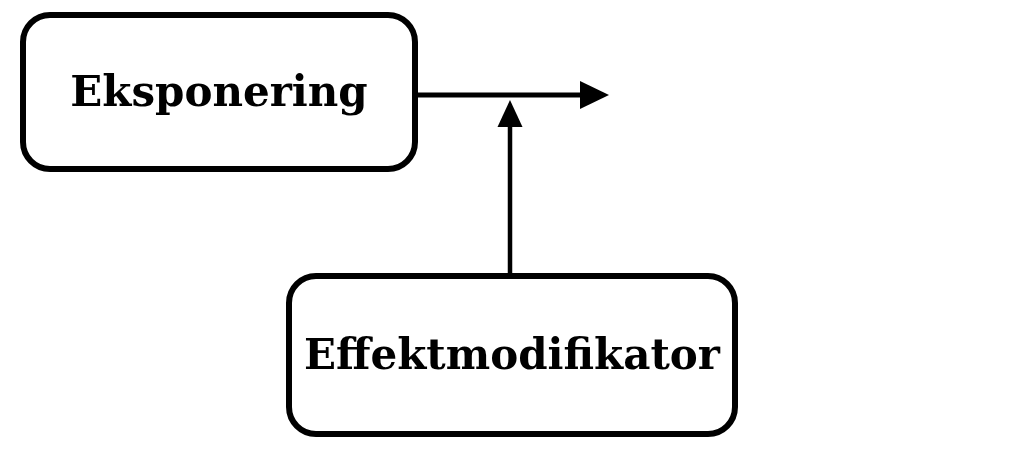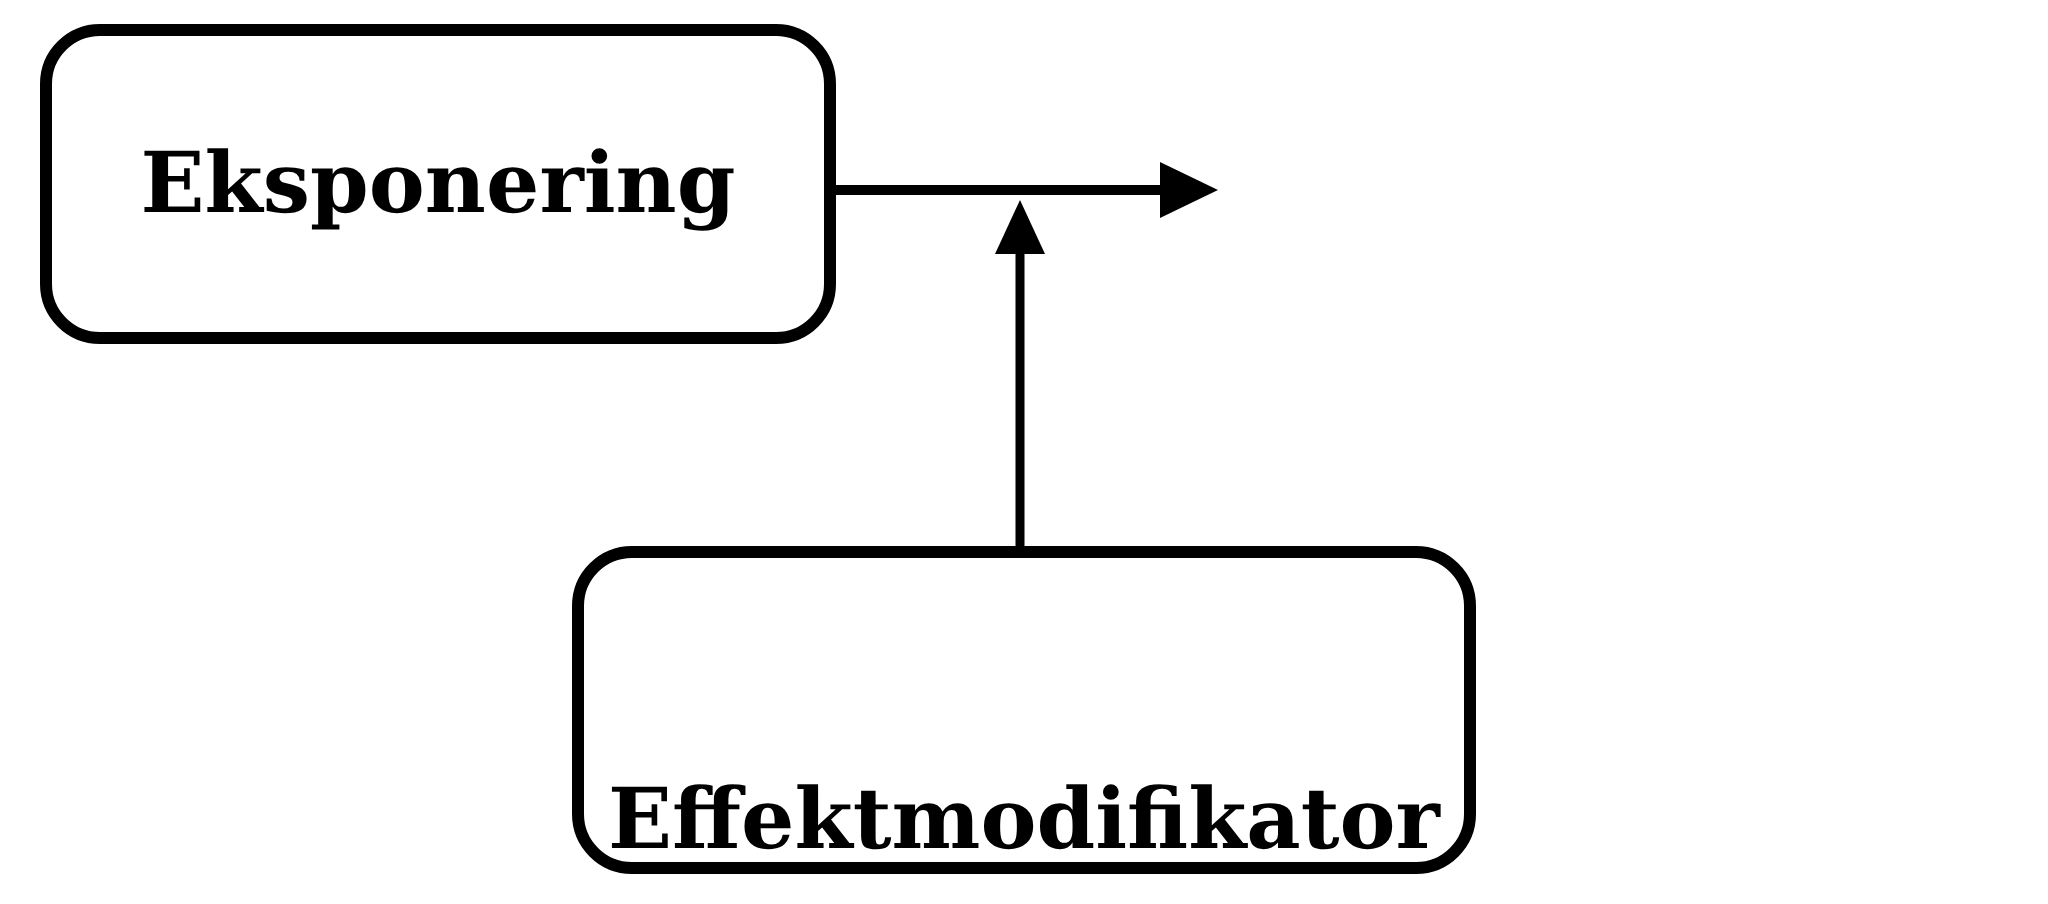--- a/index.html
+++ b/index.html
@@ -35,21 +35,21 @@
   }
   .node-label {
     font-weight: bold;
     font-size: 42px;
     color: #000000;
     white-space: nowrap;
     line-height: 1;
   }
   #node-eksponering      { left: 20px;  top: 12px;  width: 398px; height: 160px; }
   #node-outcome          { left: 608px; top: 12px;  width: 395px; height: 165px; }
-  #node-effektmodifikator{ left: 286px; top: 273px; width: 452px; height: 164px; align-items: flex-end; }
+  #node-effektmodifikator{ left: 286px; top: 273px; width: 452px; height: 164px; }
 </style>
 </head>
 <body>
 
 <div class="canvas">
 
   <svg class="edges" viewBox="0 0 1024 452" xmlns="http://www.w3.org/2000/svg">
 
     <g>
       <line x1="417" y1="95" x2="585" y2="95" stroke="#000000" stroke-width="5"></line>

